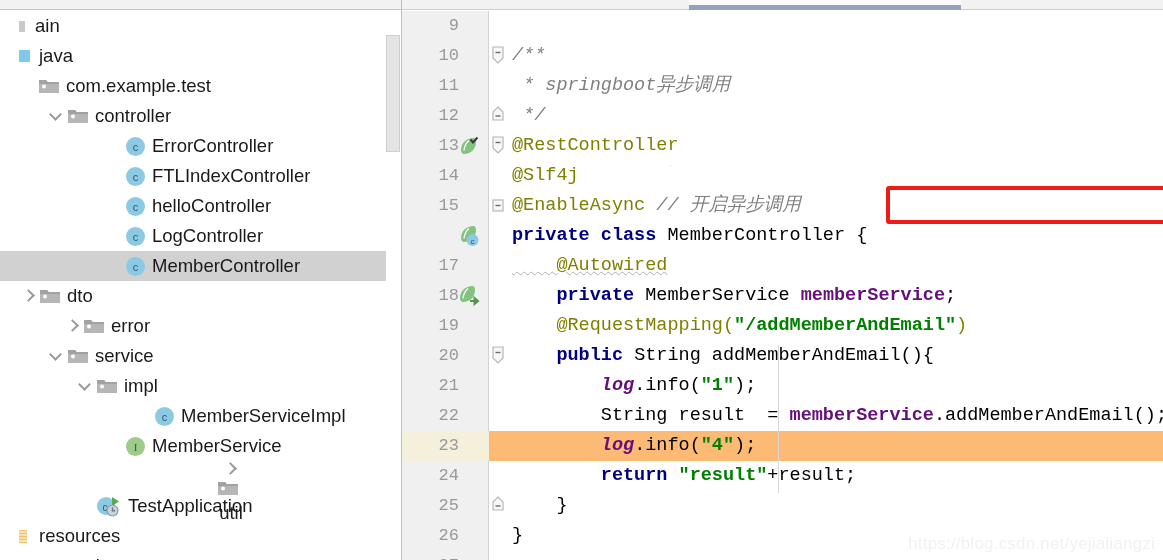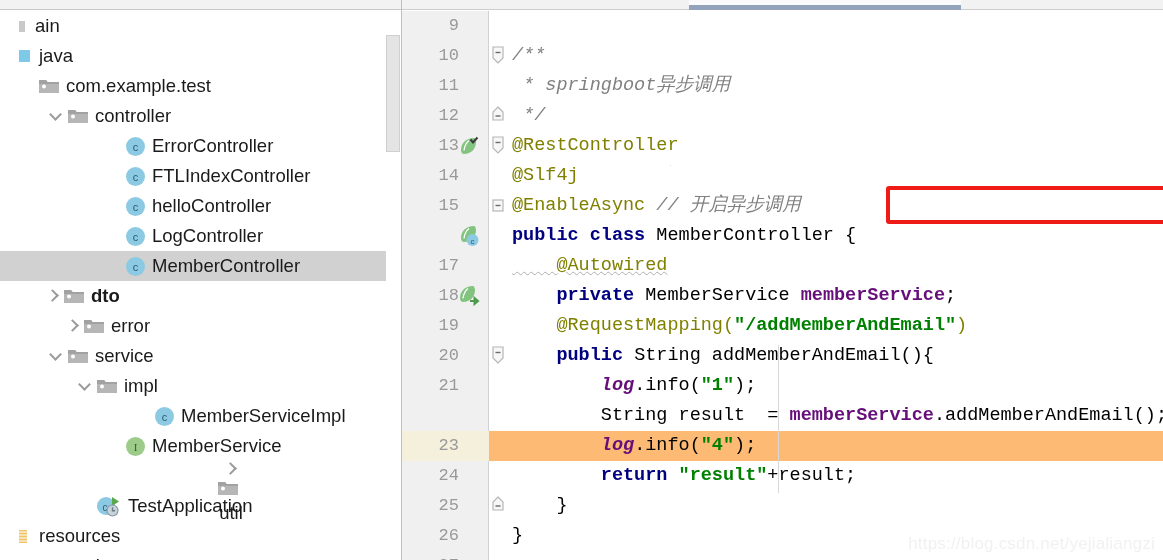--- a/index.html
+++ b/index.html
@@ -279,21 +279,21 @@
           <span class="lbl">LogController</span>
         </div>
         <div class="tree-row selected" style="padding-left: 106px;">
           <span class="twisty "></span>
           <span class="icon"><svg width="21" height="21" viewBox="0 0 21 21">
               <circle cx="10.5" cy="10.5" r="9.5" fill="#8cc9e3"></circle>
               <text x="10.5" y="15" text-anchor="middle" font-size="11" font-family="Liberation Sans, sans-serif" fill="#2a5b72">c</text>
             </svg></span>
           <span class="lbl">MemberController</span>
         </div>
-        <div class="tree-row" style="padding-left: 44px; font-weight: bold;">
+        <div class="tree-row" style="padding-left: 20px;">
           <span class="twisty collapsed"></span>
           <span class="icon"><svg width="22" height="20" viewBox="0 0 22 20">
               <path d="M1 4h7l1.6 2H21v11H1z" fill="#b6b6b6"></path>
               <path d="M1 4h7l1.6 2H21v2H1z" fill="#a2a2a2"></path>
               <circle cx="6" cy="10.5" r="2" fill="#ffffff"></circle>
             </svg></span>
           <span class="lbl">dto</span>
         </div>
         <div class="tree-row" style="padding-left: 64px;">
           <span class="twisty collapsed"></span>
@@ -439,21 +439,21 @@
               </svg></span>
             <span class="code-text"><span class="ann">@EnableAsync</span><span class="cmt"> // 开启异步调用</span></span>
           </div>
           <div class="code-line" style="top: 210px;">
             <span class="gutter-icon"><svg width="22" height="22" viewBox="0 0 22 22">
                 <path d="M16 1C8 1 3 6 3 13c0 2 1 4 3 4 7 0 12-5 12-12 0-2-1-4-2-4z" fill="#82c47f"></path>
                 <path d="M11 3.5c-2.5 2-4.5 5.5-5 10" stroke="#ffffff" stroke-width="1.3" fill="none"></path>
                 <circle cx="14.5" cy="15" r="6" fill="#8cc9e3"></circle>
                 <text x="14.5" y="18.5" text-anchor="middle" font-size="8" font-family="Liberation Sans, sans-serif" fill="#2a5b72">c</text>
               </svg></span>
-            <span class="code-text"><span class="kw">public class </span><span class="plain">MemberController {</span></span>
+            <span class="code-text"><span class="kw">private class </span><span class="plain">MemberController {</span></span>
           </div>
           <div class="code-line" style="top: 240px;">
             <span class="lnum">17</span>
             <span class="code-text"><span class="ann wavy">    @Autowired</span></span>
           </div>
           <div class="code-line" style="top: 270px; text-decoration: underline;">
             <span class="lnum">18</span>
             <span class="gutter-icon"><svg width="24" height="22" viewBox="0 0 24 22">
                 <path d="M15 1C7 1 2 6 2 13c0 2 1 4 3 4 7 0 12-5 12-12 0-2-1-4-2-4z" fill="#82c47f"></path>
                 <path d="M10 3.5c-2.5 2-4.5 5.5-5 10" stroke="#ffffff" stroke-width="1.3" fill="none"></path>
@@ -471,20 +471,21 @@
                 <path d="M3 1h10v11l-5 5-5-5z" fill="#f7f7f7" stroke="#b6b6b6" stroke-width="1.2"></path>
                 <path d="M5.5 6.5h5" stroke="#6b6b6b" stroke-width="1.4"></path>
               </svg></span>
             <span class="code-text"><span class="kw">    public </span><span class="plain">String addMemberAndEmail(){</span></span>
           </div>
           <div class="code-line" style="top: 360px;">
             <span class="lnum">21</span>
             <span class="code-text"><span class="sfld">        log</span><span class="plain">.info(</span><span class="str">"1"</span><span class="plain">);</span></span>
           </div>
           <div class="code-line" style="top: 390px;">
+            <span class="lnum">22</span>
             <span class="code-text"><span class="plain">        String result  = </span><span class="fld">memberService</span><span class="plain">.addMemberAndEmail();</span></span>
           </div>
           <div class="code-line hl" style="top: 420px;">
             <span class="lnum">23</span>
             <span class="code-text"><span class="sfld">        log</span><span class="plain">.info(</span><span class="str">"4"</span><span class="plain">);</span></span>
           </div>
           <div class="code-line" style="top: 450px;">
             <span class="lnum">24</span>
             <span class="code-text"><span class="kw">        return </span><span class="str">"result"</span><span class="plain">+result;</span></span>
           </div>

